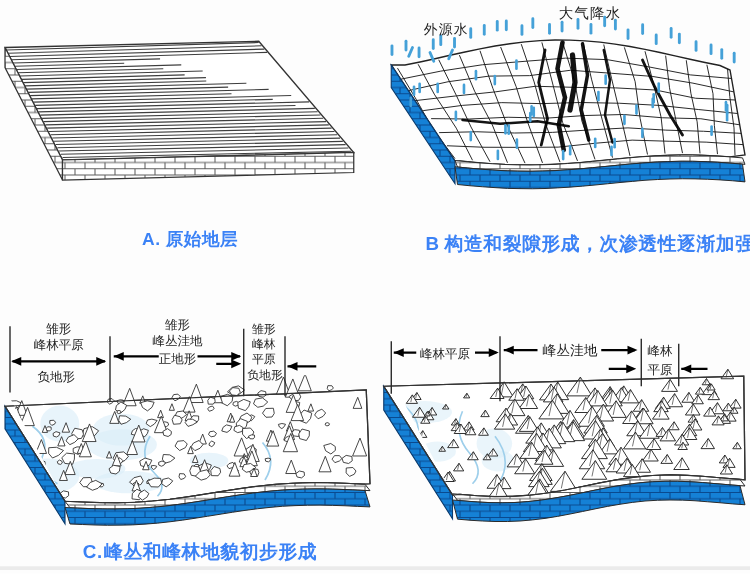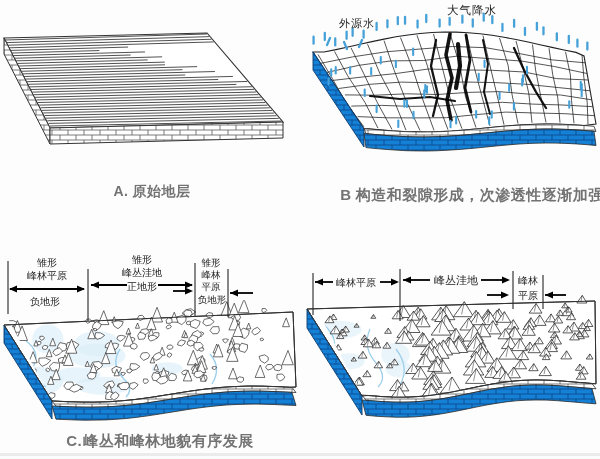--- a/index.html
+++ b/index.html
@@ -1,19 +1,19 @@
 <!DOCTYPE html>
 <html><head>
 <meta charset="utf-8">
 <style>
   html,body{margin:0;padding:0;}
   #stage{position:relative;width:600px;height:459px;background:#fdfdfd;overflow:hidden;
          font-family:"Liberation Sans","DejaVu Sans",sans-serif;}
   .panel{position:absolute;}
-  .caption{position:absolute;transform:translateX(-50%);white-space:nowrap;color:#737373;
+  .caption{position:absolute;transform:translateX(-50%);white-space:nowrap;color:#3b82f6;
            font-weight:700;letter-spacing:0.5px;}
   .cap-letter{margin-right:4px;}
   .cap-tight .cap-letter{margin-right:1px;}
   svg text{font-family:"Liberation Sans","DejaVu Sans",sans-serif;fill:#1c1c1c;}
   #bottom-strip{position:absolute;left:0;top:453px;width:600px;height:3px;background:#dcdcdc;opacity:.55;}
 </style>
 </head>
 <body>
 
 <div id="stage">
@@ -752,17 +752,17 @@
   <path d="M7,80 L295,72 L296,154.8 L292,154.5 L278,153.4 L264,152.2 L250,151.3 L236,151.0 L222,151.4 L208,152.7 L194,154.7 L180,157.3 L166,160.2 L152,163.0 L138,165.4 L124,167.1 L110,168.1 L96,168.2 L82,167.6 L68,166.5 L62,167 Z" fill="none" stroke="#333" stroke-width="1"></path>
     </svg>
 
   <div class="caption" style="left:152px;top:183px;font-size:14px">
     <span class="cap-letter">A.</span><span>原始地层</span>
   </div>
   <div class="caption" style="left:472px;top:186px;font-size:15px">
     <span class="cap-letter">B</span><span>构造和裂隙形成，次渗透性逐渐加强</span>
   </div>
   <div class="caption cap-tight" style="left:160px;top:432px;font-size:15px">
-    <span class="cap-letter">C.</span><span>峰丛和峰林地貌有序发展</span>
+    <span class="cap-letter">C.</span><span>峰丛和峰林地貌初步形成</span>
   </div>
 
   <div id="bottom-strip"></div>
 </div>
 
 </body></html>

